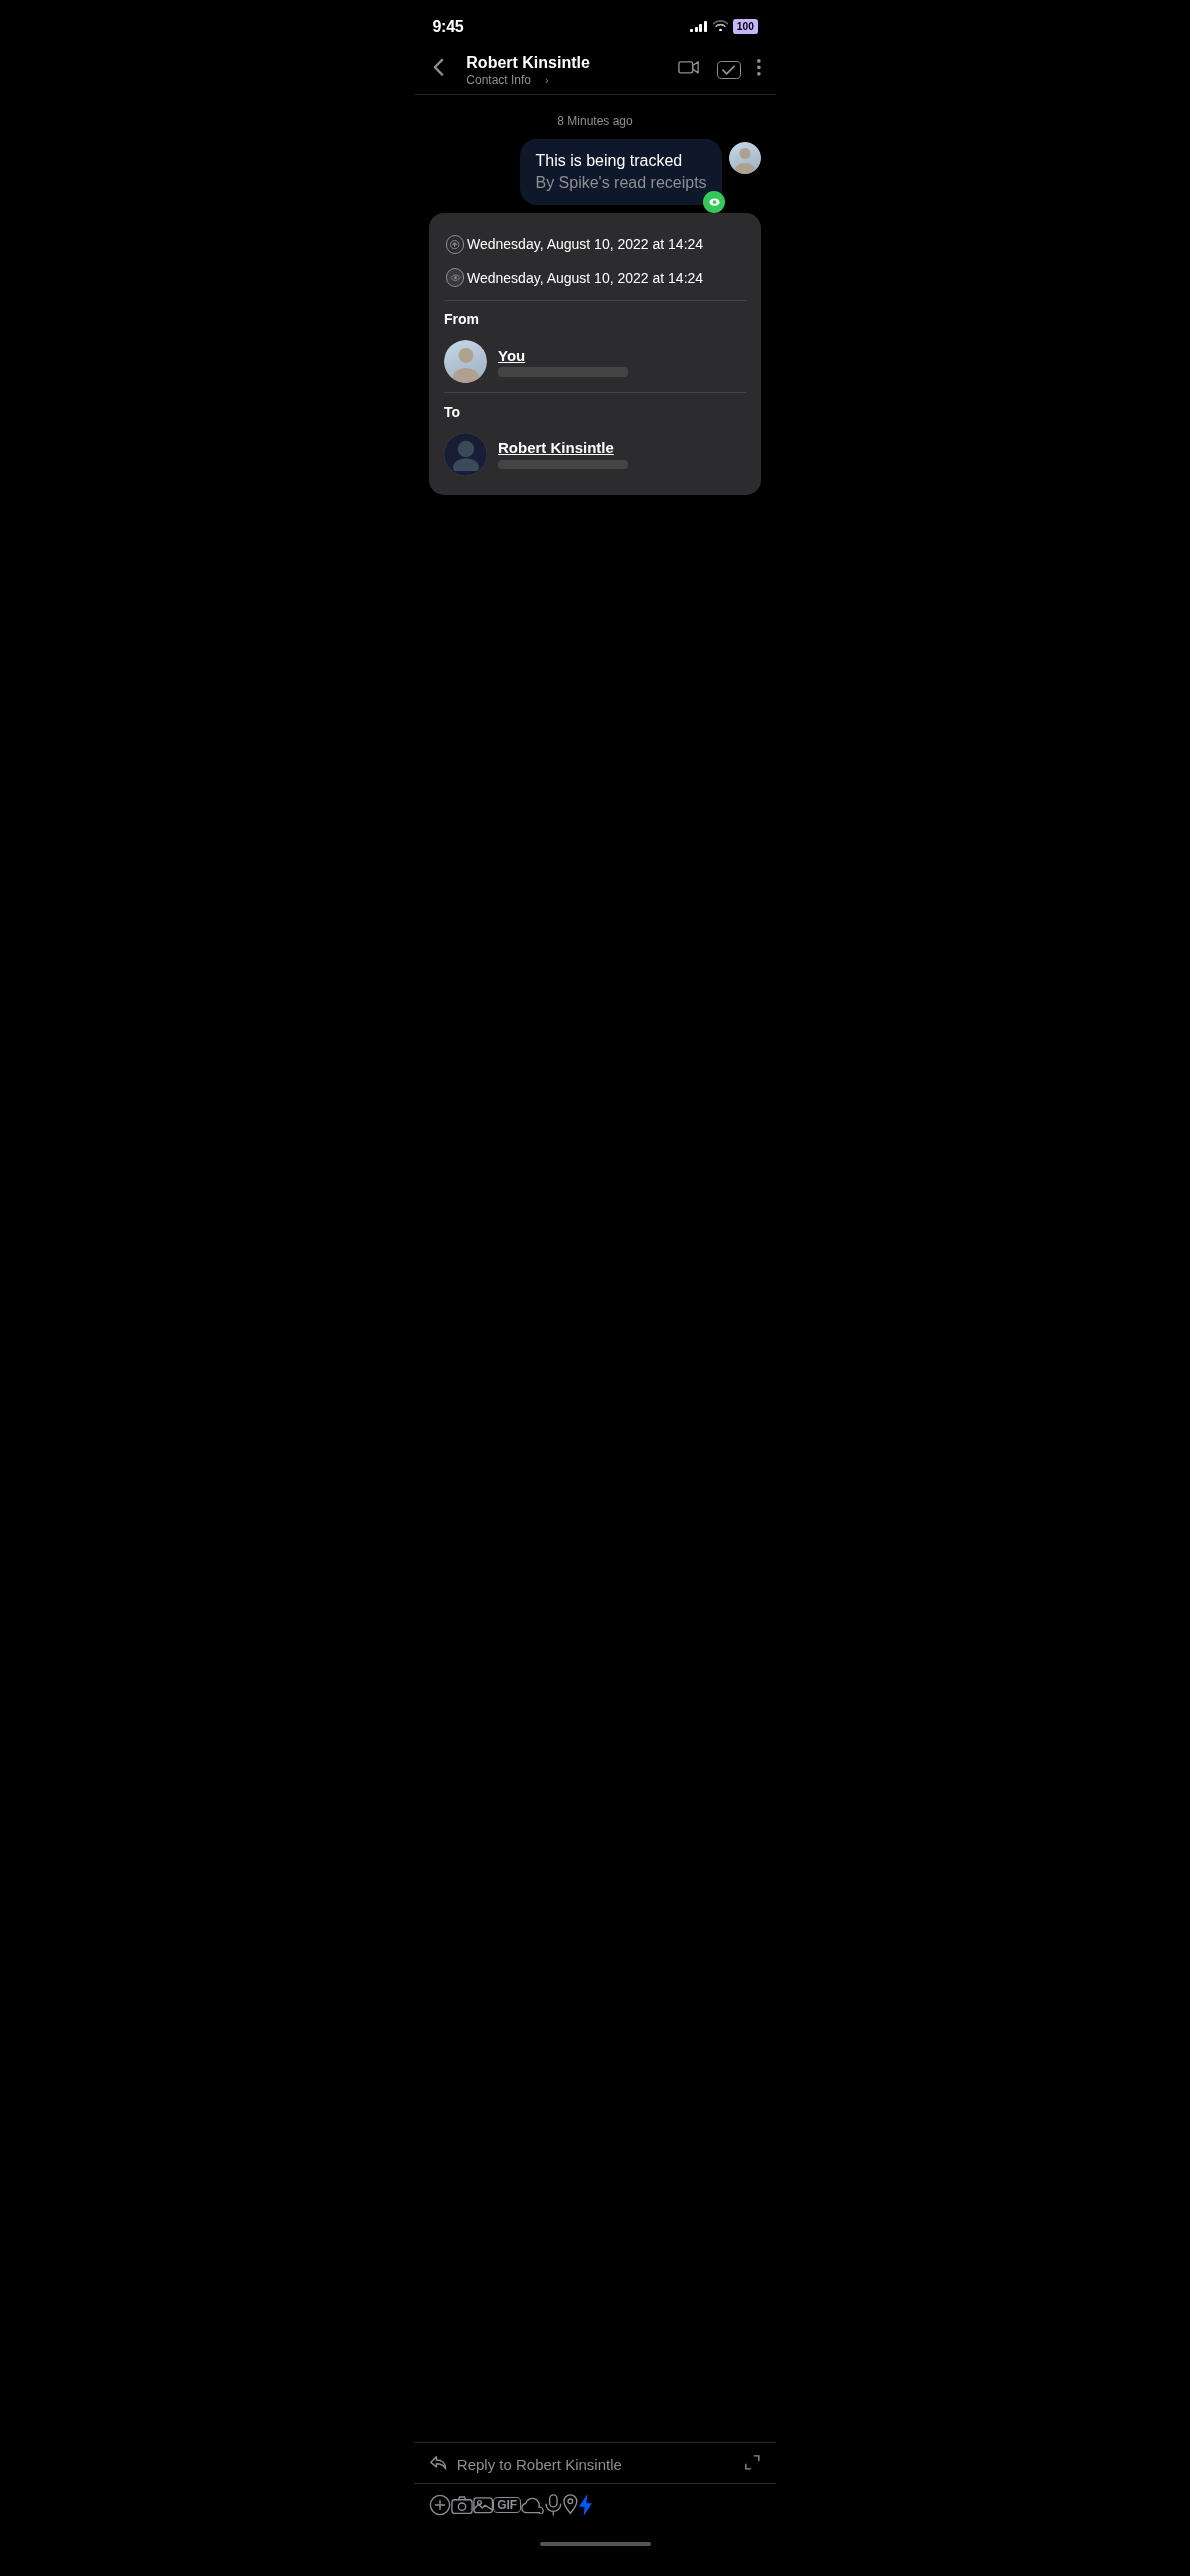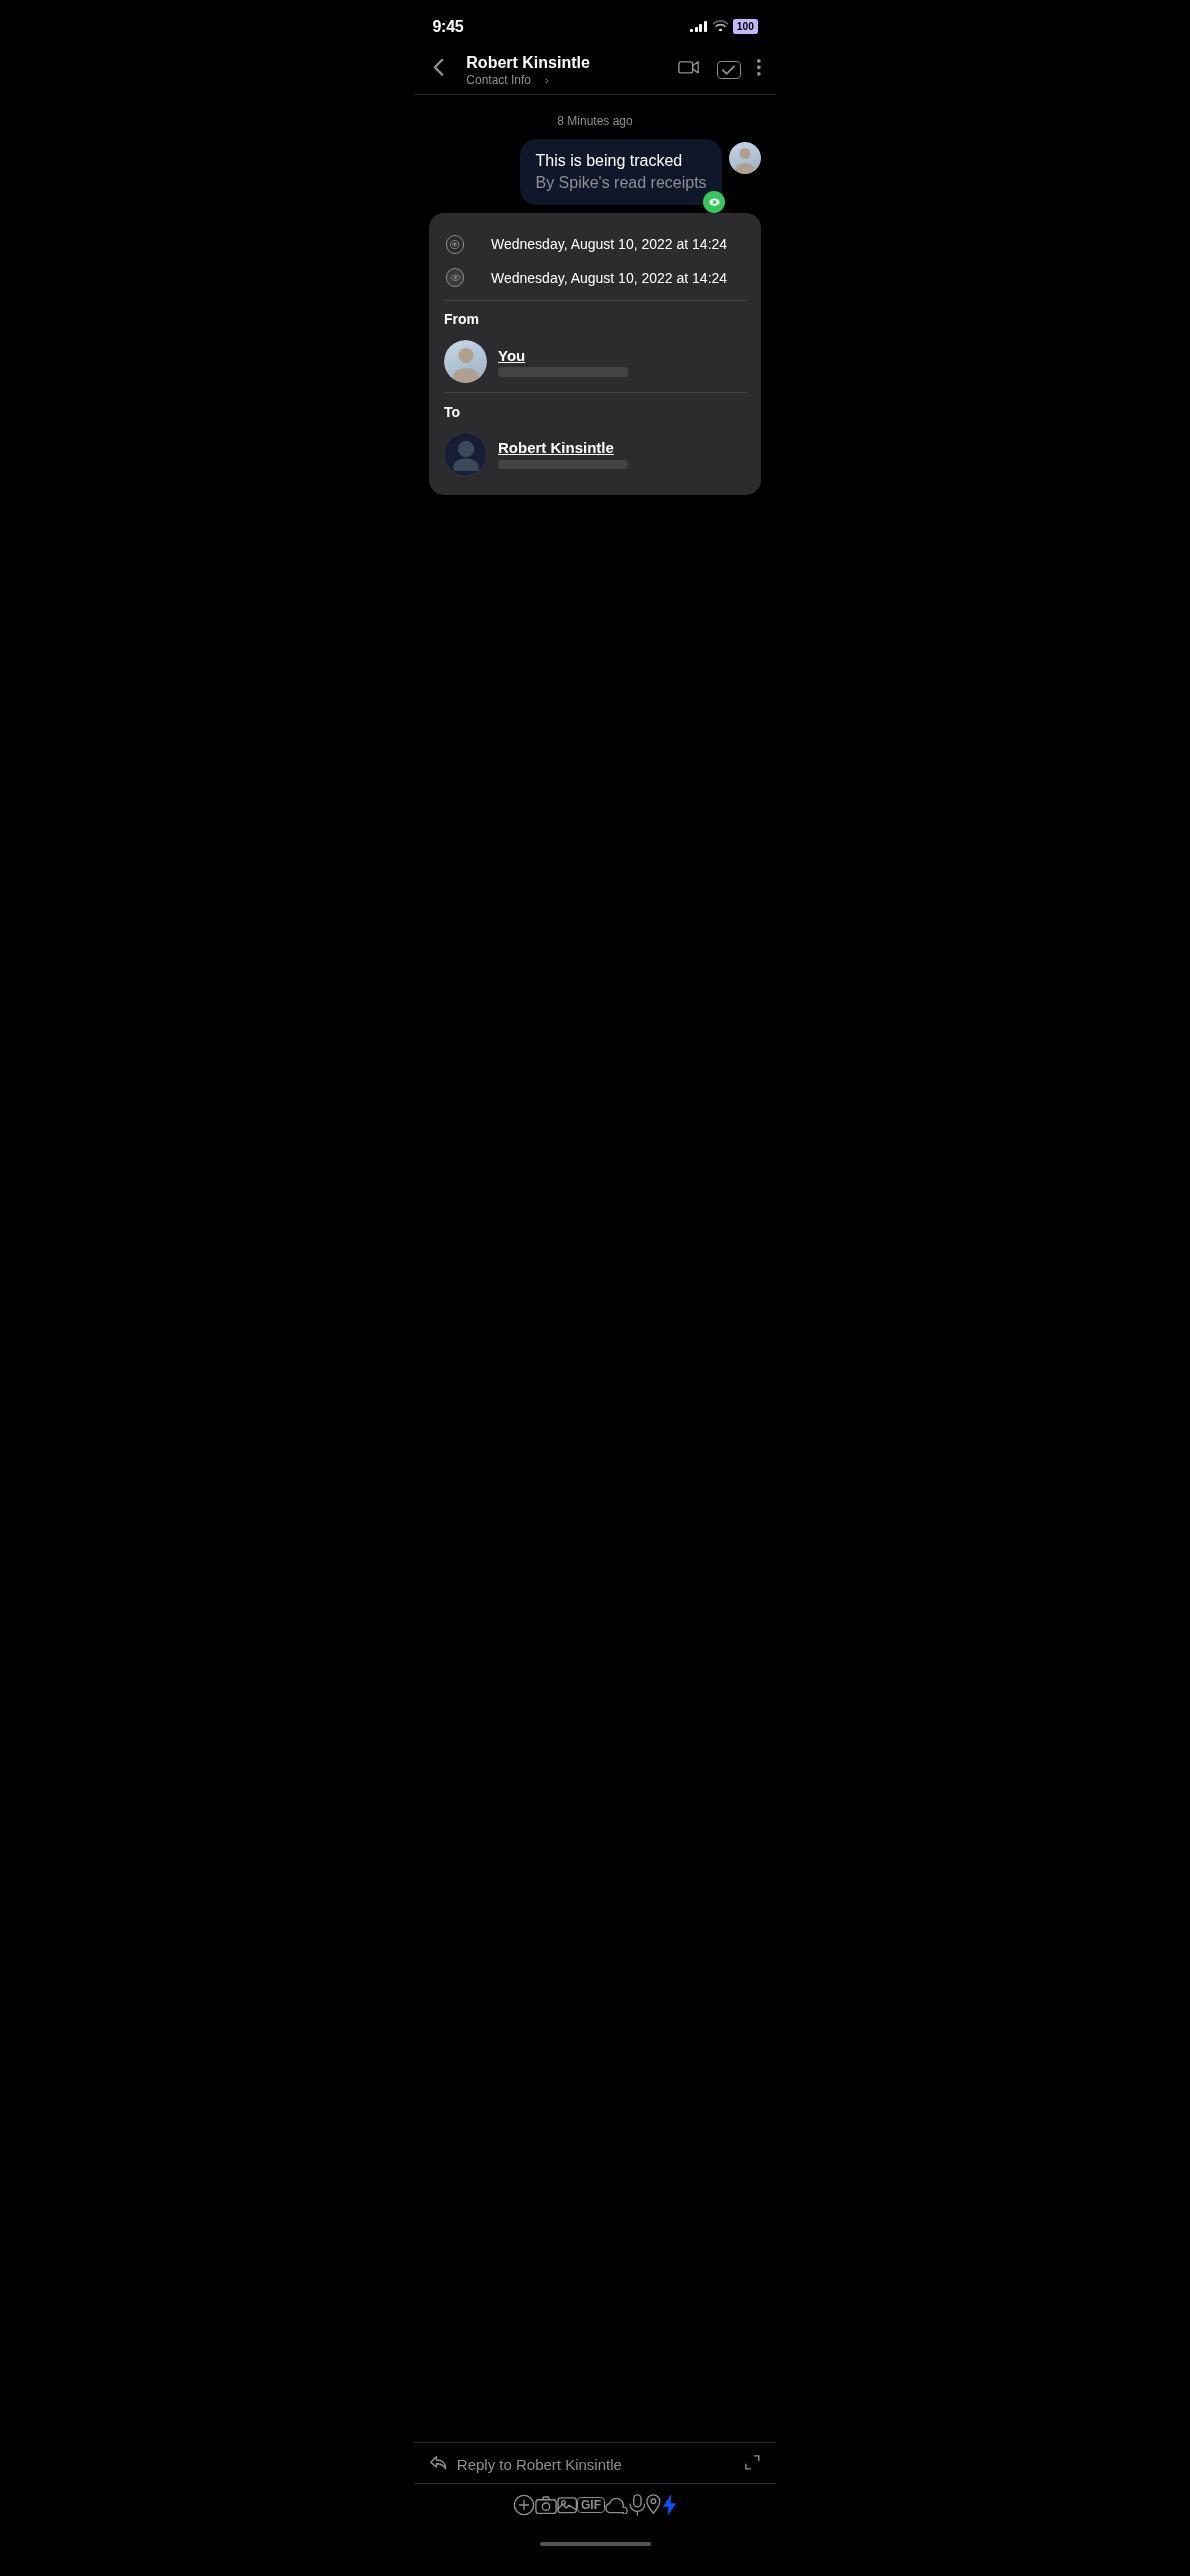--- a/index.html
+++ b/index.html
@@ -208,21 +208,21 @@
     .info-panel {
       background: #2C2C2E;
       border-radius: 15px;
       margin: 7.4px 0 15px;
       padding: 15px;
     }
 
     .info-row {
       display: flex;
       align-items: center;
-      gap: 25px;
+      gap: 1px;
       padding: 5.6px 0;
     }
 
     .info-icon {
       width: 22px;
       height: 22px;
       display: flex;
       align-items: center;
       justify-content: center;
       flex-shrink: 0;
@@ -318,21 +318,21 @@
     }
 
     .expand-icon {
       color: #8E8E93;
       font-size: 16.7px;
     }
 
     .toolbar-row {
       display: flex;
       align-items: center;
-      justify-content: center;
+      justify-content: flex-start;
       padding: 9.3px 15px 11px;
     }
 
     .tool-icon {
       color: #8E8E93;
       font-size: 22px;
       cursor: pointer;
       display: flex;
       align-items: center;
       justify-content: center;

